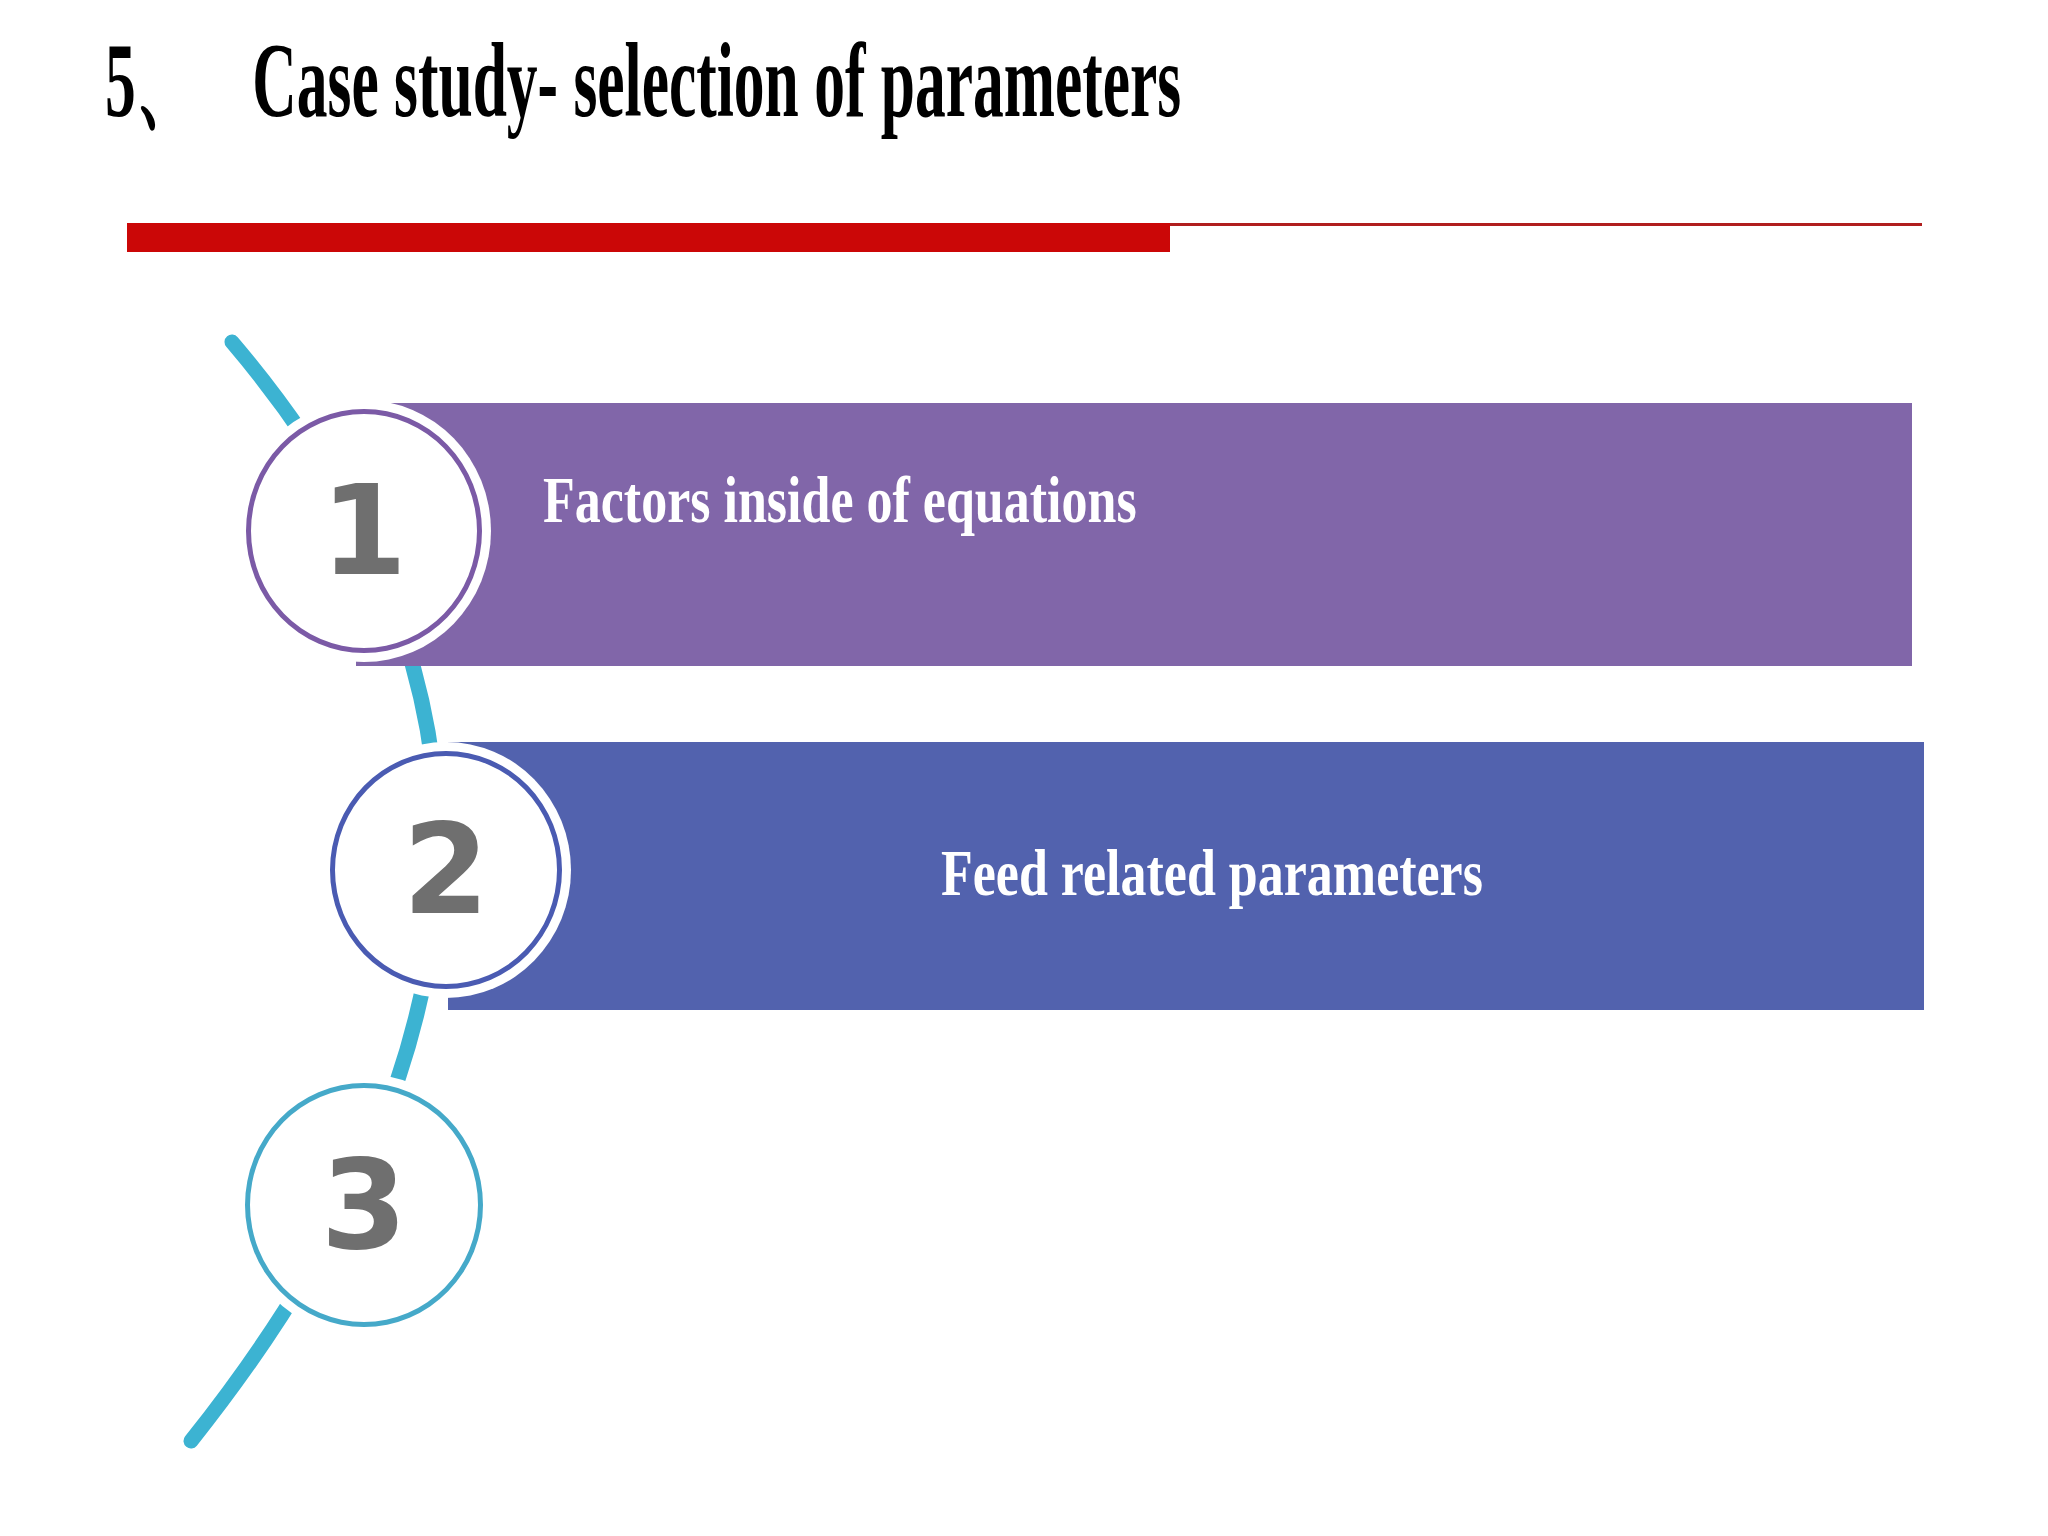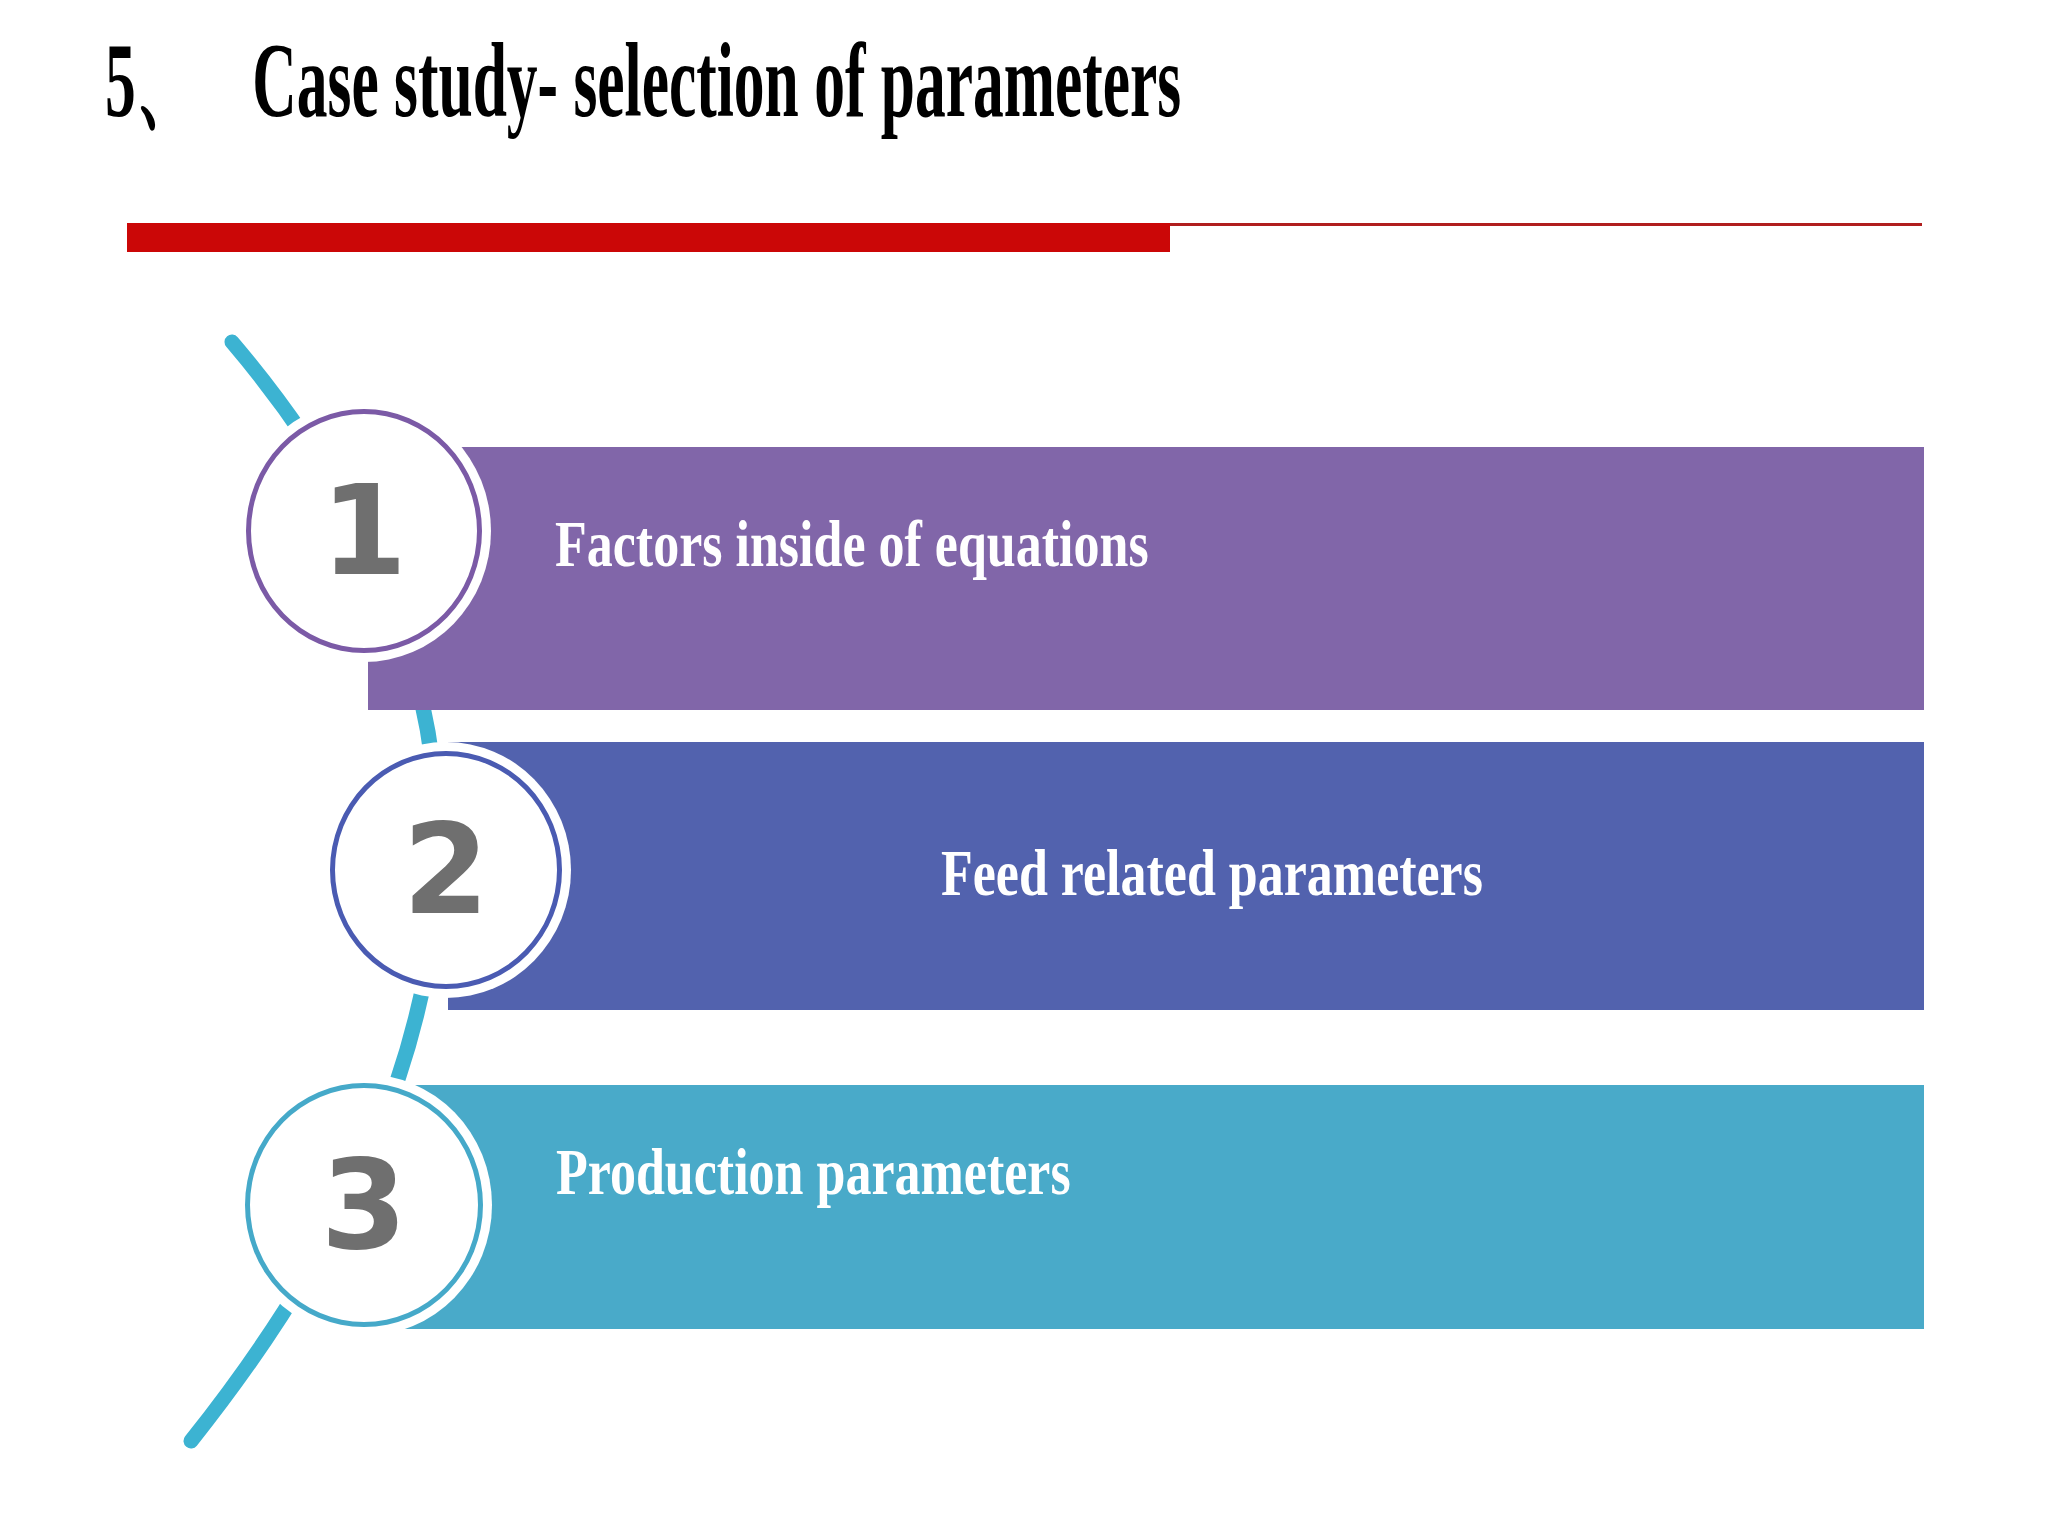--- a/index.html
+++ b/index.html
@@ -55,21 +55,21 @@
     stroke-linecap: round;
   }
 
   
   .step-bar {
     position: absolute;
     z-index: 2;
     display: flex;
     align-items: center;
   }
-  .bar-1 { left: 368px; top: 403px;  width: 1556px; height: 263px; margin-top: 44px; }
+  .bar-1 { left: 356px; top: 403px;  width: 1556px; height: 263px; }
   .bar-2 { left: 448px; top: 742px;  width: 1476px; height: 268px; }
   .bar-3 { left: 369px; top: 1085px; width: 1555px; height: 244px; }
 
   .bar-label {
     display: inline-block;
     margin-left: 187px;
     color: #ffffff;
     font-weight: bold;
     font-size: 65px;
     white-space: nowrap;
@@ -122,23 +122,20 @@
   </svg>
 
   <div class="step-bar bar-1" style="background-color: rgb(129, 102, 169);">
     <span class="bar-label">Factors inside of equations</span>
   </div>
 
   <div class="step-bar bar-2" style="background-color: rgb(82, 98, 174); justify-content: center;">
     <span class="bar-label">Feed related parameters</span>
   </div>
 
-  <div class="step-bar bar-3" style="background-color: rgb(73, 170, 201);">
-    <span class="bar-label">Production parameters</span>
-  </div>
 
   <div class="step-circle circle-1" style="border-color: rgb(123, 90, 166);">
     <span class="circle-number" style="color: rgb(111, 111, 111);">1</span>
   </div>
 
   <div class="step-circle circle-2" style="border-color: rgb(74, 91, 178);">
     <span class="circle-number" style="color: rgb(111, 111, 111);">2</span>
   </div>
 
   <div class="step-circle circle-3" style="border-color: rgb(69, 169, 201);">

